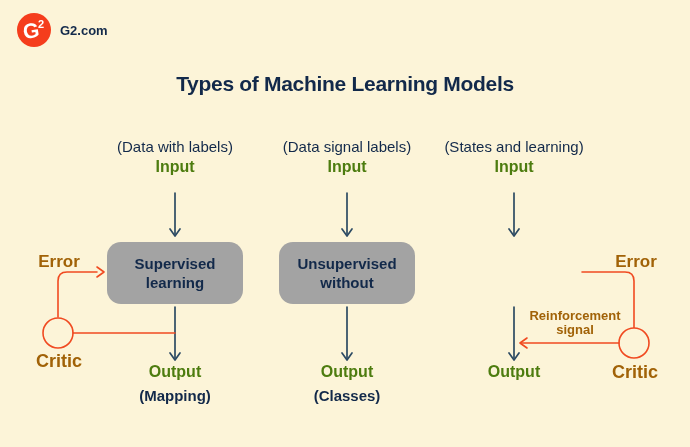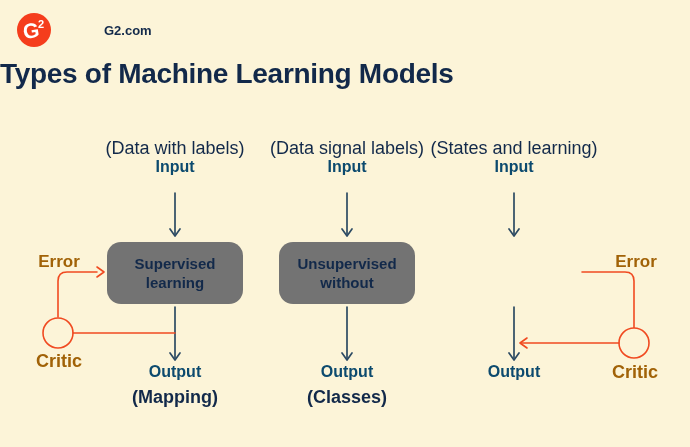--- a/index.html
+++ b/index.html
@@ -21,43 +21,43 @@
   .logo-g {
     color:#fff; font-weight:700; font-size:21px; line-height:1;
     margin-right:5px; transform:rotate(-8deg);
   }
   .logo-sup {
     position:absolute; right:7px; top:6px;
     color:#fff; font-weight:700; font-size:11px; line-height:1;
   }
   .brand {
     position:absolute; left:60px; top:23px;
-    font-size:13px; font-weight:600; color:#12294A;margin-left:44px;
+    font-size:13px; font-weight:600; color:#12294A;
   }
   
   .title {
-    position:absolute; top:58px; left:0; right:0; margin:0;
-    text-align:left;
-    font-size:28px; font-weight:700; letter-spacing:-0.3px;
+    position:absolute; top:72px; left:0; right:0; margin:0;
+    text-align:center;
+    font-size:21px; font-weight:700; letter-spacing:-0.3px;
     color:#12294A;
   }
   
   .col { position:absolute; top:0; height:447px; width:180px; text-align:center; }
   .col-1 { left:85px; }
   .col-2 { left:257px; }
   .col-3 { left:424px; }
-  .note  { position:absolute; left:0; right:0; top:138px; font-size:18px; color:#12294A; }
-  .io    { position:absolute; left:0; right:0; font-size:16px; font-weight:700; color:#0c4a6e; }
+  .note  { position:absolute; left:0; right:0; top:138px; font-size:15px; color:#12294A; }
+  .io    { position:absolute; left:0; right:0; font-size:16px; font-weight:700; color:#4d7c0f; }
   .io-in  { top:158px; }
   .io-out { top:363px; }
   .note-out { top:387px;font-weight:bold; }
   .box {
     position:absolute; left:22px; top:242px;
     width:136px; height:62px;
-    background:#737373; border-radius:14px;
+    background:#a3a3a3; border-radius:14px;
     display:flex; align-items:center; justify-content:center;
   }
   .box span {
     display:block; width:120px;
     font-size:15px; font-weight:700; line-height:19px; color:#12294A;
   }
   
   .fb { position:absolute; color:#a16207; font-weight:700; text-align:center; }
   .err-left   { left:29px;  top:252px; width:60px;  font-size:17px; }
   .critic-left{ left:28px;  top:351px; width:62px;  font-size:18px; }
@@ -133,15 +133,16 @@
 
   <div class="col col-3">
     <div class="note">(States and learning)</div>
     <div class="io io-in">Input</div>
     <div class="io io-out">Output</div>
   </div>
 
   <div class="fb err-left">Error</div>
   <div class="fb critic-left">Critic</div>
   <div class="fb err-right">Error</div>
+  <div class="fb signal">Reinforcement signal</div>
   <div class="fb critic-right">Critic</div>
 
 </div>
 
 </body></html>

